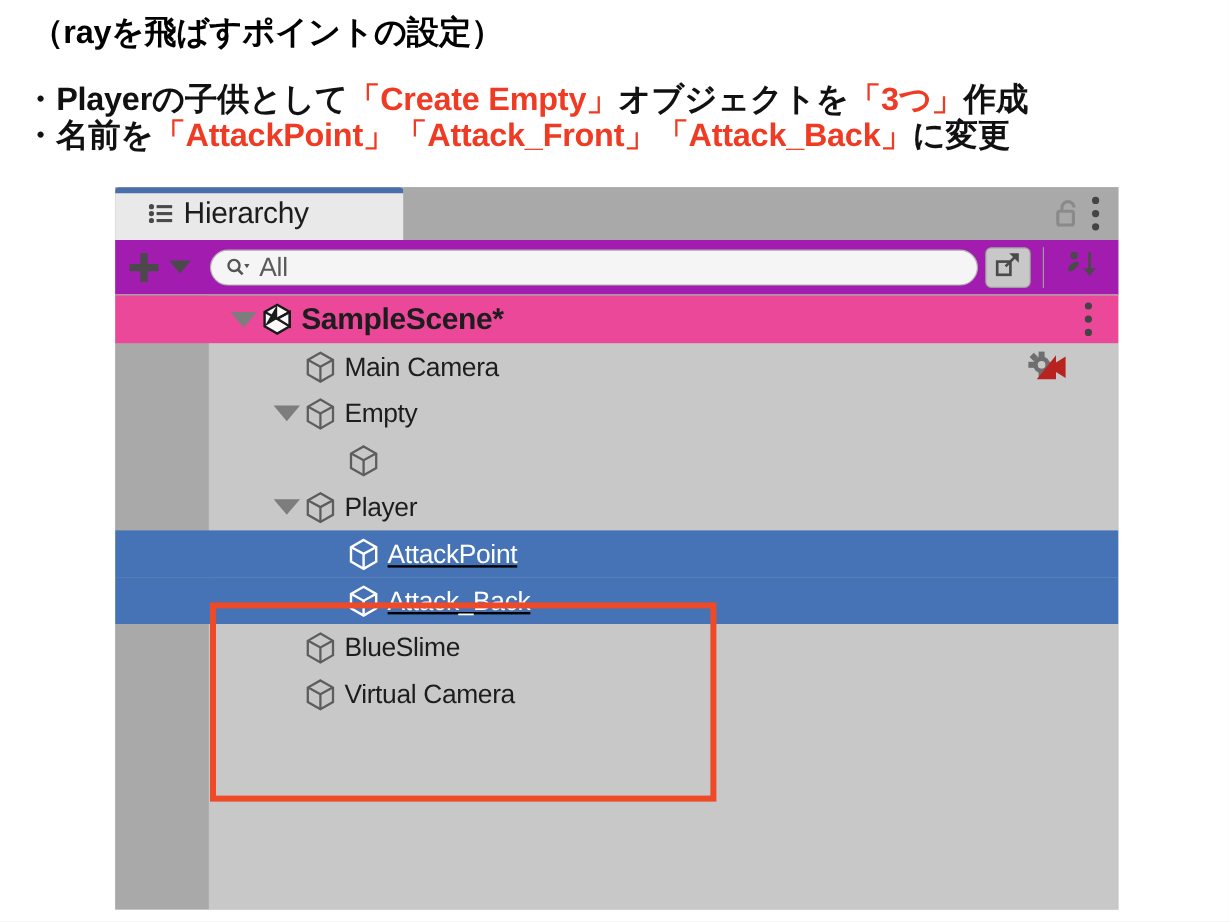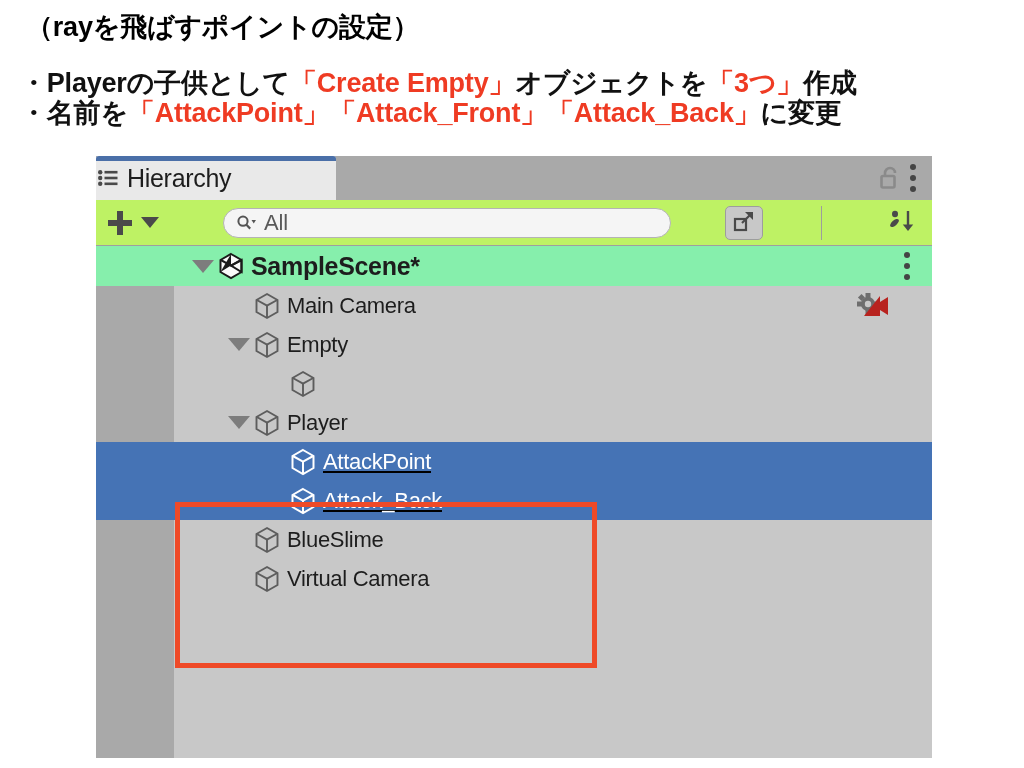--- a/index.html
+++ b/index.html
@@ -51,21 +51,21 @@
     background: #a9a9a9;
     display: flex;
     align-items: stretch;
   }
   .tab {
     position: relative;
     width: 240px;
     background: #e9e9e9;
     display: flex;
     align-items: center;
-    padding-left: 2px;
+    padding-left: 28px;
     box-sizing: border-box;
     border-top-left-radius: 3px;
     border-top-right-radius: 3px;
   }
   .tab-accent {
     position: absolute; left: 0; top: 0; right: 0; height: 5px;
     background: #4a6fa8;
     border-top-left-radius: 3px;
     border-top-right-radius: 3px;
   }
@@ -79,26 +79,25 @@
     display: flex; align-items: center; gap: 10px;
     padding-right: 16px;
   }
   .lock-icon { width: 21px; height: 24px; }
   .kebab { width: 6px; display: flex; flex-direction: column; gap: 5px; align-items: center; }
   .kebab i { display: block; width: 6px; height: 6px; border-radius: 50%; background: #444; }
 
   
   .toolbar {
     height: 46px;
-    background: #bef264;
+    background: #a21caf;
     display: flex; align-items: center;
     padding: 0 8px 0 12px;
     box-sizing: border-box;
     border-bottom: 1px solid #9f9f9f;
-    gap: 48px;
   }
   .plus-btn { display: flex; align-items: center; gap: 9px; cursor: default; }
   .plus-glyph { position: relative; width: 24px; height: 24px; }
   .plus-glyph::before, .plus-glyph::after {
     content: ""; position: absolute; background: #4a4a4a;
   }
   .plus-glyph::before { left: 9px; top: 0; width: 6px; height: 24px; }
   .plus-glyph::after  { top: 9px; left: 0; height: 6px; width: 24px; }
   .caret-down {
     width: 0; height: 0;
@@ -148,21 +147,21 @@
     width: 78px; height: 100%;
     background: #a9a9a9;
   }
   .rows { position: absolute; left: 0; top: 0; right: 0; }
   .row {
     position: relative;
     height: 39px;
     display: flex; align-items: center;
     box-sizing: border-box;
   }
-  .row.scene { background: #86efac; height: 40px; }
+  .row.scene { background: #ec4899; height: 40px; }
   .row.selected { background: #4573b5; text-decoration: underline; }
   .row-indent { flex: none; }
   .twisty {
     flex: none;
     width: 0; height: 0;
     border-left: 11px solid transparent;
     border-right: 11px solid transparent;
     border-top: 13px solid #7d7d7d;
     margin-right: 4px;
   }

